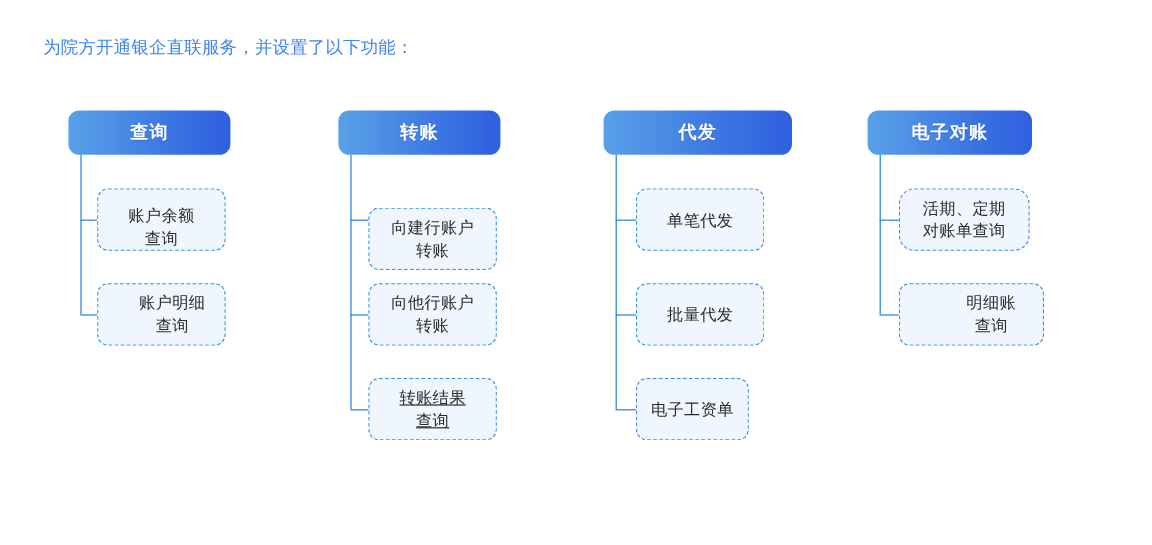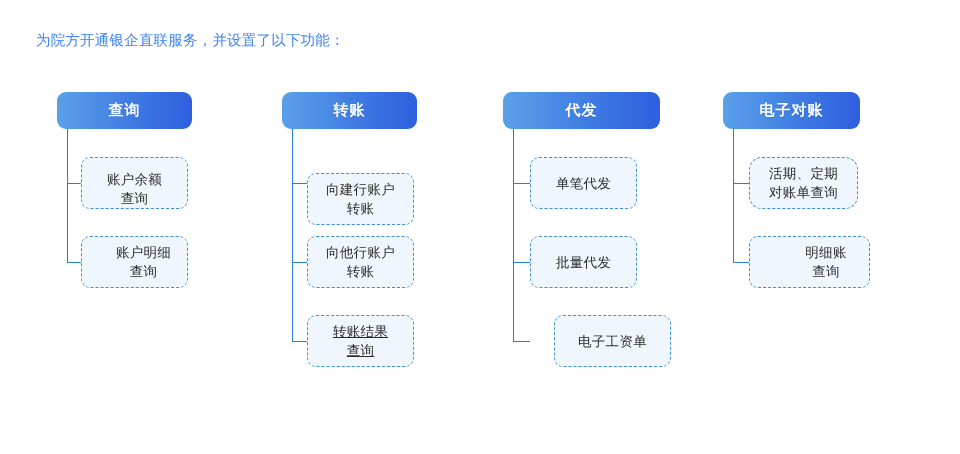--- a/index.html
+++ b/index.html
@@ -154,21 +154,21 @@
           <span>单笔代发</span>
         </div>
       </div>
       <div class="branch" style="left: 10px; top: 170px; width: 17px;"></div>
       <div class="node" style="left: 27px; top: 144px; width: 107px;">
         <div>
           <span>批量代发</span>
         </div>
       </div>
       <div class="branch" style="left: 10px; top: 249px; width: 17px;"></div>
-      <div class="node" style="left: 27px; top: 223px; width: 117px; margin-left: 24px;">
+      <div class="node" style="left: 27px; top: 223px; width: 94px;">
         <div>
           <span>电子工资单</span>
         </div>
       </div>
     </div>
     <div class="column" style="left: 723px;">
       <div class="pill" style="width: 137px;">
         <span>电子对账</span>
       </div>
       <div class="trunk" style="left: 10px; top: 37px; height: 133px;"></div>

